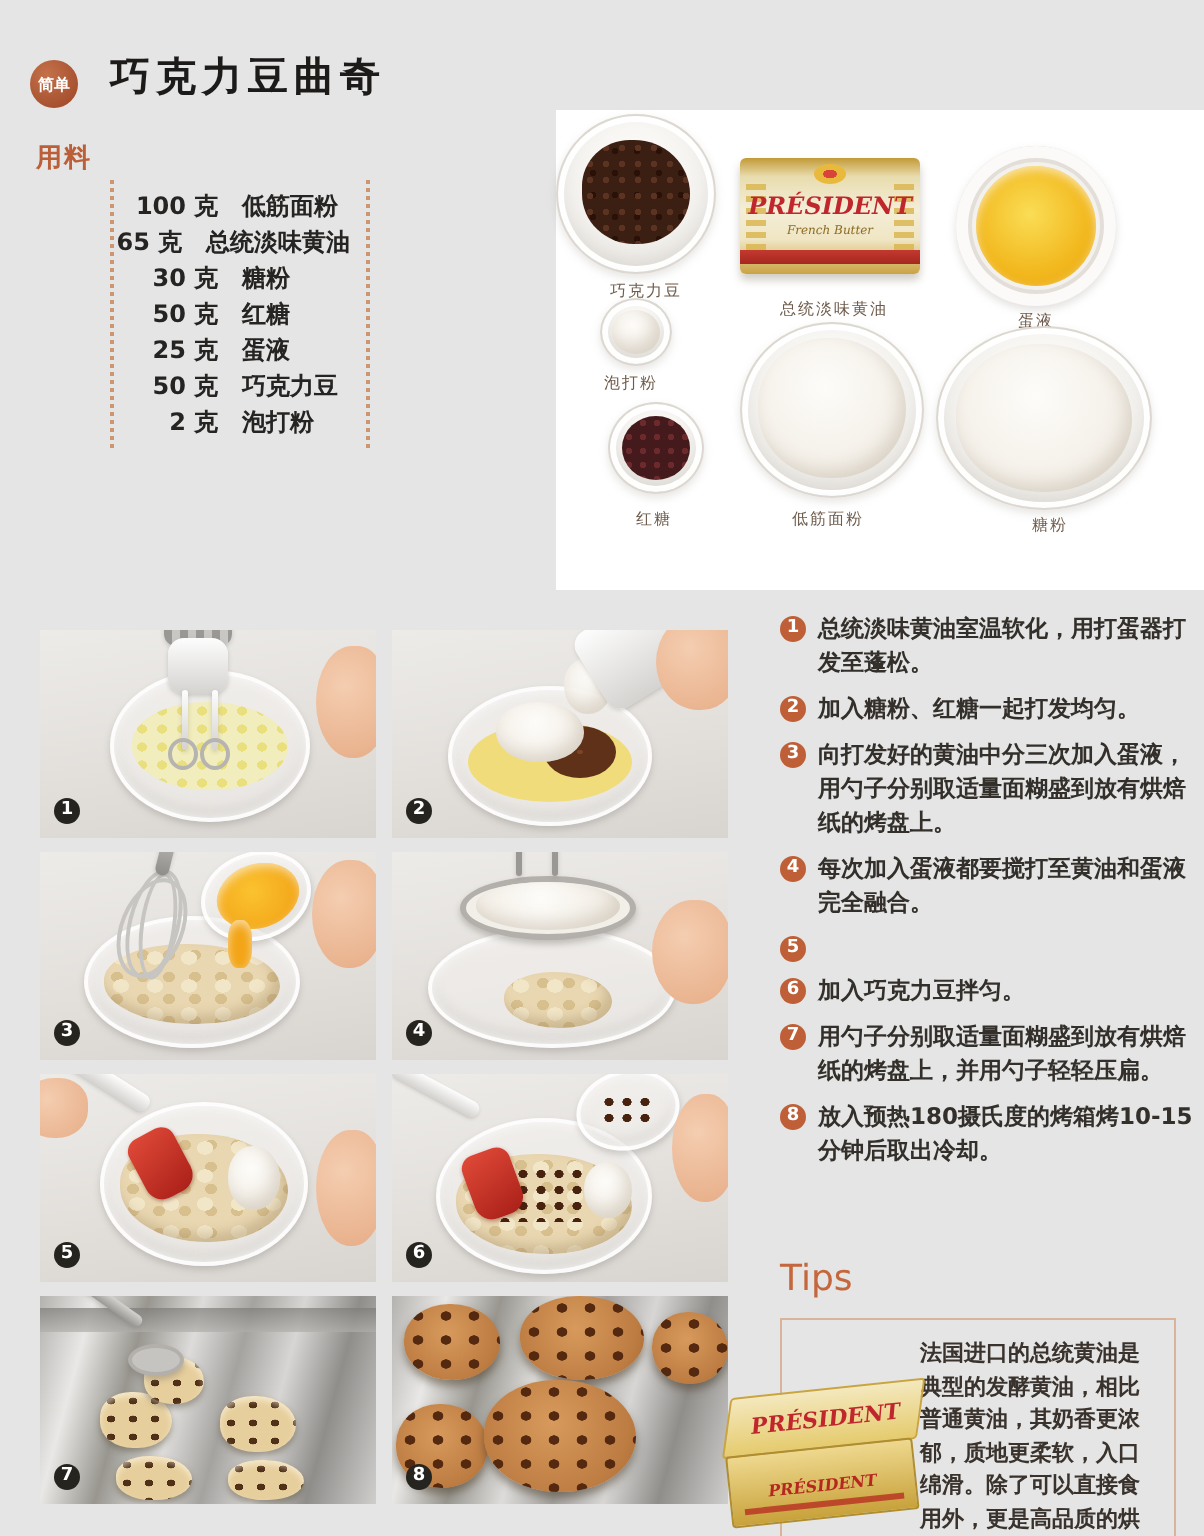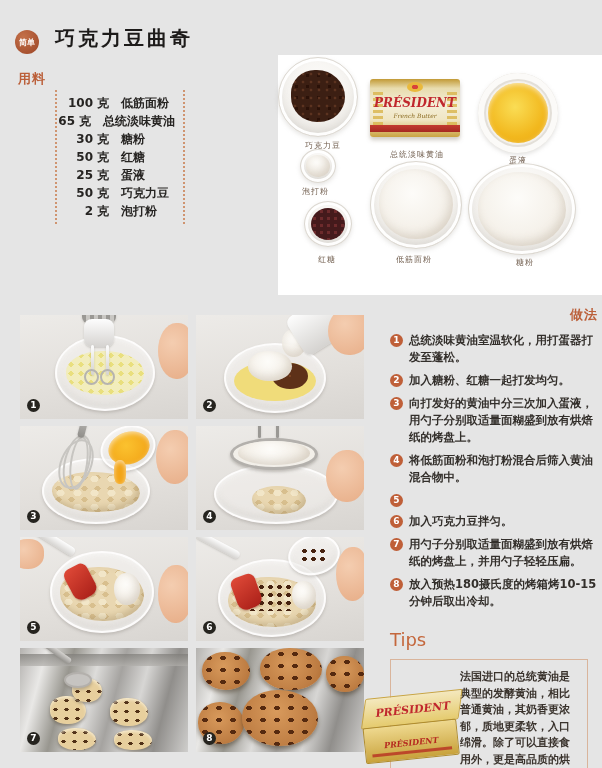--- a/index.html
+++ b/index.html
@@ -296,36 +296,35 @@
       <div class="cookie" style="left:64px; top:0px; width:62px; height:42px;"></div>
       <div class="cookie" style="left:2px; top:54px; width:46px; height:42px;"></div>
       <div class="cookie" style="left:46px; top:42px; width:76px; height:56px;"></div>
       <div class="cookie" style="left:130px; top:8px; width:38px; height:36px;"></div>
       <div class="badge-num">8</div>
     </div>
 
   </div>
 
   <div id="method">
-    <div class="sec-head">做法</div>
     <div class="step">
         <span class="step-num">1</span>
         <span class="step-text">总统淡味黄油室温软化，用打蛋器打发至蓬松。</span>
       </div>
     <div class="step">
         <span class="step-num">2</span>
         <span class="step-text">加入糖粉、红糖一起打发均匀。</span>
       </div>
     <div class="step">
         <span class="step-num">3</span>
         <span class="step-text">向打发好的黄油中分三次加入蛋液，用勺子分别取适量面糊盛到放有烘焙纸的烤盘上。</span>
       </div>
     <div class="step">
         <span class="step-num">4</span>
-        <span class="step-text">将低筋面粉和泡打粉混合后筛入黄油混合物中。</span>
+        <span class="step-text">每次加入蛋液都要搅打至黄油和蛋液完全融合。</span>
       </div>
     <div class="step">
         <span class="step-num">5</span>
       </div>
     <div class="step">
         <span class="step-num">6</span>
         <span class="step-text">加入巧克力豆拌匀。</span>
       </div>
     <div class="step">
         <span class="step-num">7</span>

